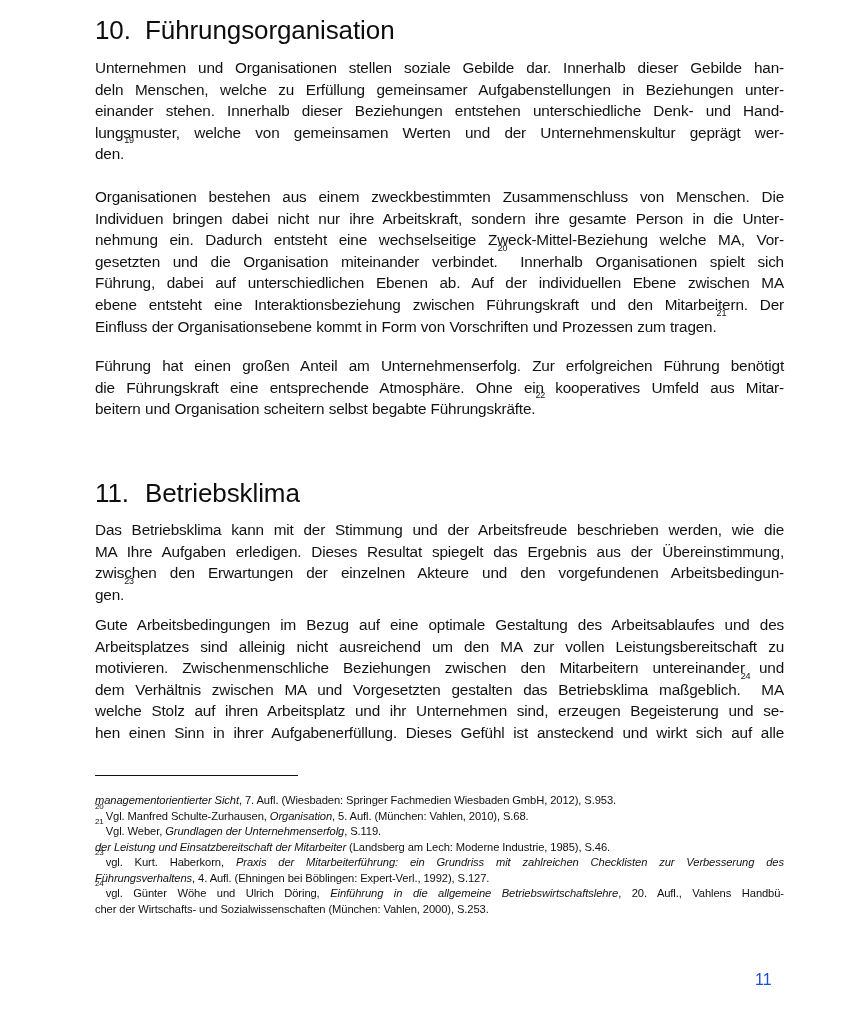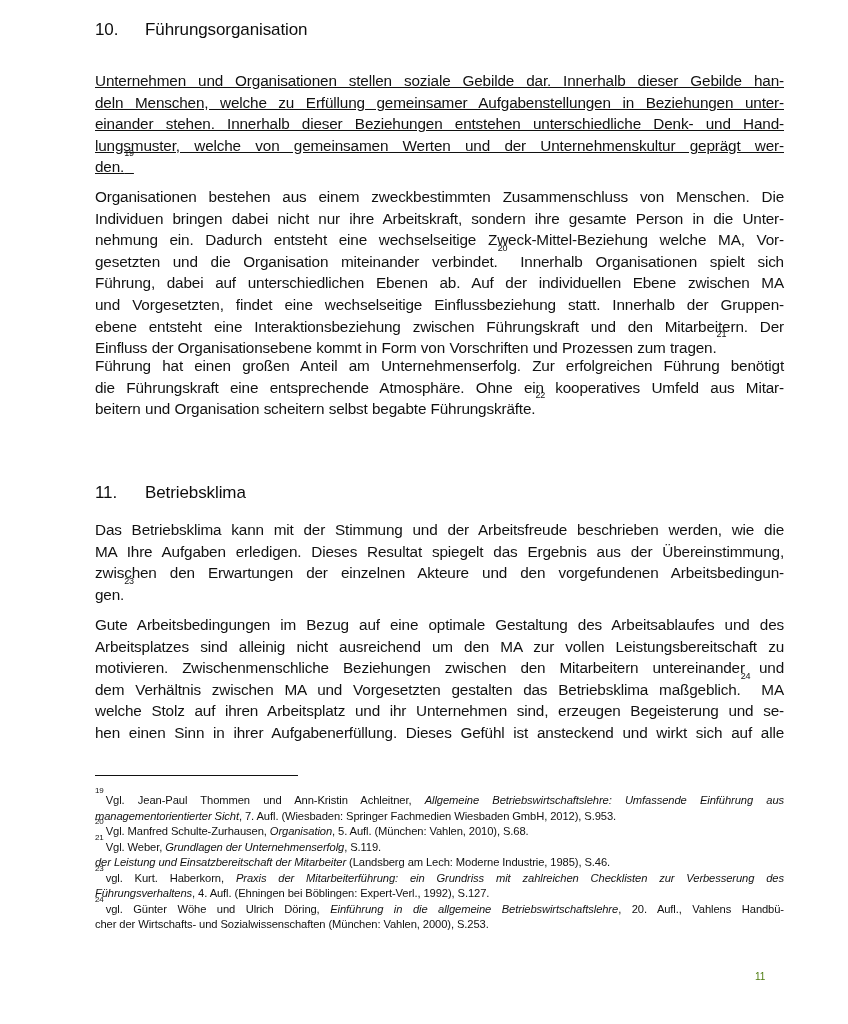--- a/index.html
+++ b/index.html
@@ -16,21 +16,21 @@
       color: #111111;
     }
     .page {
       position: absolute;
       left: 95px;
       top: 0;
       width: 689px;
     }
     h2.section-heading {
       font-weight: normal;
-      font-size: 17px;
+      font-size: 26px;
       margin: 0;
       line-height: 28px;
       letter-spacing: -0.1px;
       color: #0d0d0d;
     }
     h2 .num {
       display: inline-block;
       width: 50px;
     }
     .sec1 { position: absolute; top: 16px; left: 0; }
@@ -89,48 +89,47 @@
     .fn sup {
       font-size: 8px;
       top: -2px;
       margin-right: 2px;
     }
     .fn i { font-style: italic; }
     .page-number {
       position: absolute;
       left: 755px;
       top: 971px;
-      font-size: 10px;
-      color: #4d7c0f;
+      font-size: 16px;
+      color: #1d4ed8;
     }
   </style>
 </head>
 <body>
 
 <div class="page">
 
   <h2 class="section-heading sec1">
     <span class="num">10.</span><span>Führungsorganisation</span>
   </h2>
 
-  <p class="body block" style="top:70px;text-decoration:underline;">
+  <p class="body block" style="top:57px;">
     <span class="line">Unternehmen und Organisationen stellen soziale Gebilde dar. Innerhalb dieser Gebilde han-</span>
     <span class="line">deln Menschen, welche zu Erfüllung gemeinsamer Aufgabenstellungen in Beziehungen unter-</span>
     <span class="line">einander stehen. Innerhalb dieser Beziehungen entstehen unterschiedliche Denk- und Hand-</span>
     <span class="line">lungsmuster, welche von gemeinsamen Werten und der Unternehmenskultur geprägt wer-</span>
     <span class="line last"><span>den.</span><sup>19</sup></span>
   </p>
 
   <p class="body block" style="top:174px;margin-top:12px;">
     <span class="line">Organisationen bestehen aus einem zweckbestimmten Zusammenschluss von Menschen. Die</span>
     <span class="line">Individuen bringen dabei nicht nur ihre Arbeitskraft, sondern ihre gesamte Person in die Unter-</span>
     <span class="line">nehmung ein. Dadurch entsteht eine wechselseitige Zweck-Mittel-Beziehung welche MA, Vor-</span>
     <span class="line"><span>gesetzten und die Organisation miteinander verbindet.</span><sup>20</sup><span> Innerhalb Organisationen spielt sich</span></span>
     <span class="line">Führung, dabei auf unterschiedlichen Ebenen ab. Auf der individuellen Ebene zwischen MA</span>
-    <span class="line">und Vorgesetzten, findet eine wechselseitige Einflussbeziehung statt. Innerhalb der Gruppen-</span>
     <span class="line">ebene entsteht eine Interaktionsbeziehung zwischen Führungskraft und den Mitarbeitern. Der</span>
     <span class="line last"><span>Einfluss der Organisationsebene kommt in Form von Vorschriften und Prozessen zum tragen.</span><sup>21</sup></span>
   </p>
 
   <p class="body block" style="top:355px;">
     <span class="line">Führung hat einen großen Anteil am Unternehmenserfolg. Zur erfolgreichen Führung benötigt</span>
     <span class="line">die Führungskraft eine entsprechende Atmosphäre. Ohne ein kooperatives Umfeld aus Mitar-</span>
     <span class="line last"><span>beitern und Organisation scheitern selbst begabte Führungskräfte.</span><sup>22</sup></span>
   </p>
 
@@ -152,21 +151,20 @@
     <span class="line"><span>dem Verhältnis zwischen MA und Vorgesetzten gestalten das Betriebsklima maßgeblich.</span><sup>24</sup><span> MA</span></span>
     <span class="line">welche Stolz auf ihren Arbeitsplatz und ihr Unternehmen sind, erzeugen Begeisterung und se-</span>
     <span class="line">hen einen Sinn in ihrer Aufgabenerfüllung. Dieses Gefühl ist ansteckend und wirkt sich auf alle</span>
   </p>
 </div>
 
 <div class="footrule"></div>
 
 <div class="footnotes">
   <p class="fn">
-    <span class="line"><sup>19</sup><span>Vgl. Jean-Paul Thommen und Ann-Kristin Achleitner, </span><i>Allgemeine Betriebswirtschaftslehre: Umfassende Einführung aus</i></span>
     <span class="line last"><i>managementorientierter Sicht</i><span>, 7. Aufl. (Wiesbaden: Springer Fachmedien Wiesbaden GmbH, 2012), S.953.</span></span>
   </p>
   <p class="fn">
     <span class="line last"><sup>20</sup><span>Vgl. Manfred Schulte-Zurhausen, </span><i>Organisation</i><span>, 5. Aufl. (München: Vahlen, 2010), S.68.</span></span>
   </p>
   <p class="fn">
     <span class="line last"><sup>21</sup><span>Vgl. Weber, </span><i>Grundlagen der Unternehmenserfolg</i><span>, S.119.</span></span>
   </p>
   <p class="fn">
     <span class="line last"><i>der Leistung und Einsatzbereitschaft der Mitarbeiter</i><span> (Landsberg am Lech: Moderne Industrie, 1985), S.46.</span></span>

